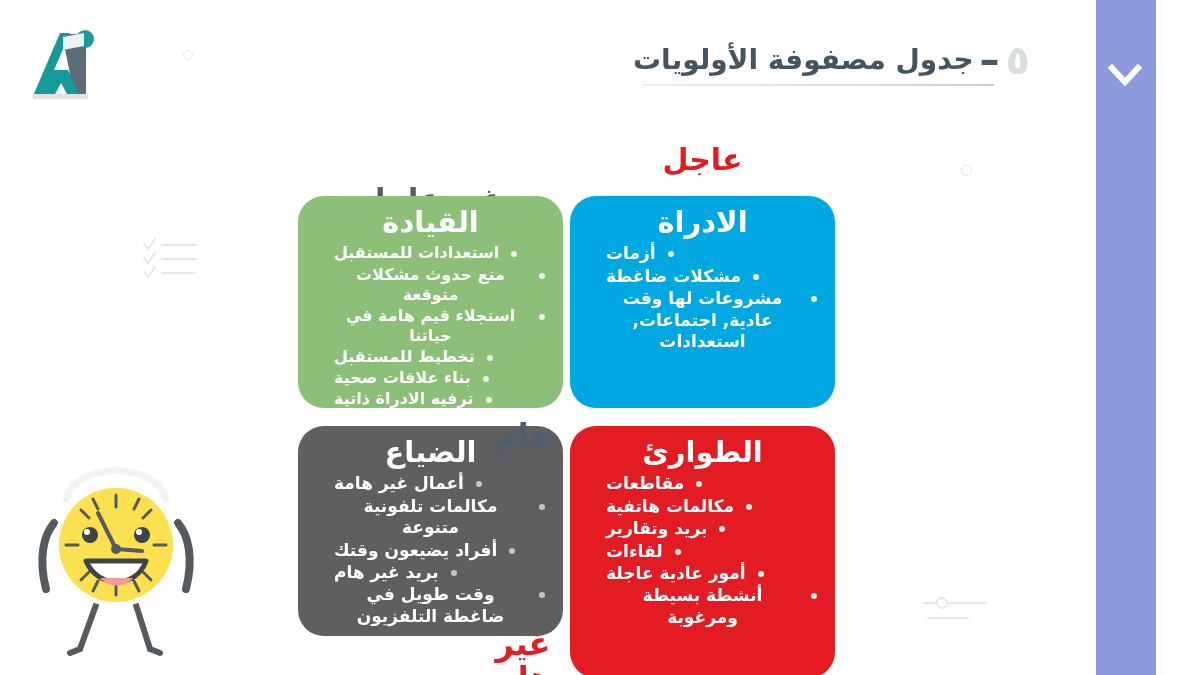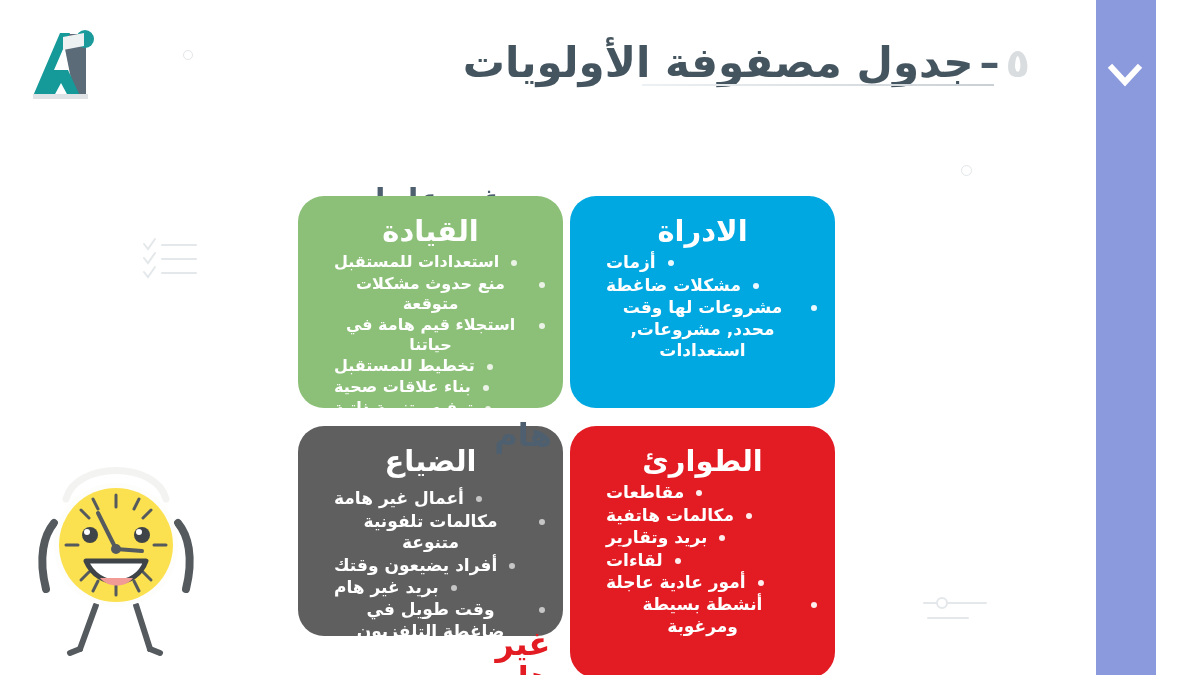--- a/index.html
+++ b/index.html
@@ -31,21 +31,21 @@
   }
   .title-num{
     font-size:40px;font-weight:700;color:#d9dde0;letter-spacing:0;
     line-height:1;margin-left:4px;
   }
   .title-dash{
     font-size:40px;font-weight:700;color:#4a5a66;line-height:1;
     margin:0 2px 0 6px;
   }
   .title-text{
-    font-size:42px;font-weight:700;color:#45555f;line-height:1.1;
+    font-size:28px;font-weight:700;color:#45555f;line-height:1.1;
     white-space:nowrap;
   }
   .title-rule{
     position:absolute;top:84px;right:206px;width:352px;height:2px;
     background:linear-gradient(to left,#c9d0d5,#eef1f3);
   }
 
   
   .matrix{
     position:absolute;top:136px;right:365px;
@@ -59,25 +59,25 @@
   .col-head.not-urgent{right:272px;width:265px;color:#4e6070;margin-top:40px;}
 
   .quad{
     position:absolute;border-radius:26px;overflow:hidden;
     display:flex;flex-direction:column;align-items:center;
     padding:10px 14px 12px;box-sizing:border-box;
   }
   .q-blue  {right:0;   top:60px;  width:265px;height:212px;background:#00a8e1;}
   .q-green {right:272px;top:60px; width:265px;height:212px;background:#8cc078;}
   .q-red   {right:0;   top:290px; width:265px;height:252px;background:#e31b23;}
-  .q-gray  {right:272px;top:290px;width:265px;height:210px;background:#5f5f5f;gap:6px;}
+  .q-gray  {right:272px;top:290px;width:265px;height:210px;background:#5f5f5f;}
 
   .q-title{
     font-size:29px;font-weight:700;color:#fff;line-height:1.15;
-    margin:9px 0 4px;text-align:center;
+    margin:0 0 4px;text-align:center;
   }
   .q-list{
     list-style:none;margin:0;padding:0;width:100%;
     display:flex;flex-direction:column;align-items:flex-end;
   }
   .q-list li{
     position:relative;color:#fff;font-size:16px;font-weight:700;
     line-height:1.26;text-align:center;padding:0 22px 0 22px;
     margin-bottom:1px;
   }
@@ -141,40 +141,41 @@
 
   <div class="title-row">
     <span class="title-num">٥</span>
     <span class="title-dash">–</span>
     <span class="title-text">جدول مصفوفة الأولويات</span>
   </div>
   <div class="title-rule"></div>
 
   <div class="matrix">
 
+    <div class="col-head urgent">عاجل</div>
     <div class="col-head not-urgent">غير عاجل</div>
 
     <div class="quad q-blue">
       <div class="q-title">الادراة</div>
       <ul class="q-list">
         <li>أزمات</li>
         <li>مشكلات ضاغطة</li>
-        <li>مشروعات لها وقت محدد, مشروعات, استعدادات</li>
+        <li>مشروعات لها وقت عادية, اجتماعات, استعدادات</li>
       </ul>
     </div>
 
     <div class="quad q-green">
       <div class="q-title">القيادة</div>
       <ul class="q-list">
         <li>استعدادات للمستقبل</li>
         <li>منع حدوث مشكلات متوقعة</li>
         <li>استجلاء قيم هامة في حياتنا</li>
         <li>تخطيط للمستقبل</li>
         <li>بناء علاقات صحية</li>
-        <li>ترفيه وتنمية ذاتية</li>
+        <li>ترفيه الادراة ذاتية</li>
 
       </ul>
     </div>
 
     <div class="quad q-red">
       <div class="q-title">الطوارئ</div>
       <ul class="q-list">
         <li>مقاطعات</li>
         <li>مكالمات هاتفية</li>
         <li>بريد وتقارير</li>

